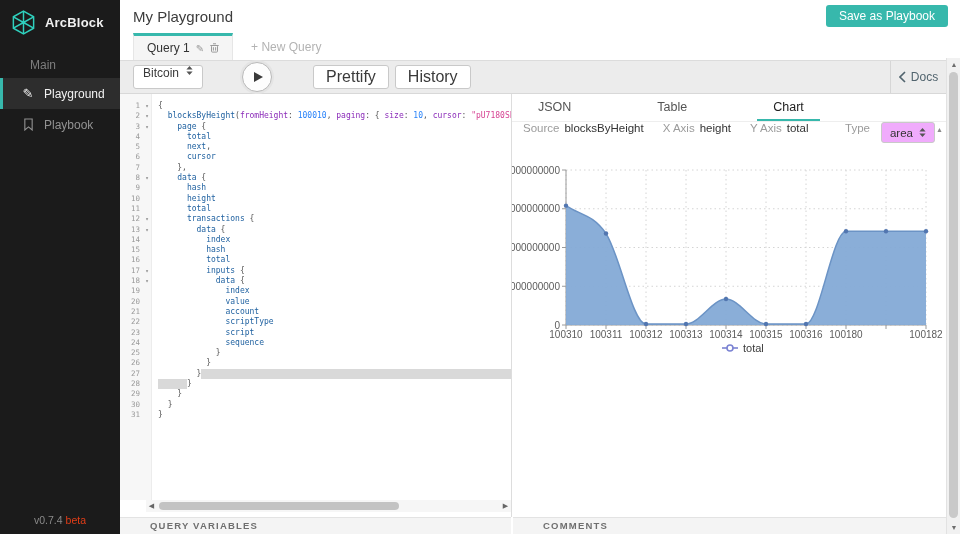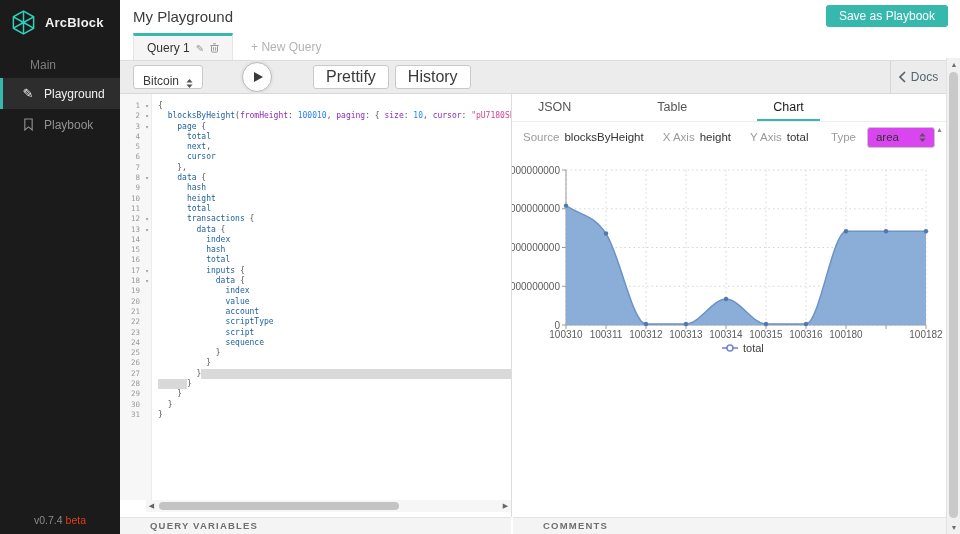--- a/index.html
+++ b/index.html
@@ -27,21 +27,21 @@
   #save-btn{position:absolute;right:12px;top:5px;height:22px;padding:0 13px;background:var(--accent);color:#fff;border:none;border-radius:3px;font-size:12px;font-family:inherit;cursor:pointer;}
 
   
   #tabbar{position:absolute;left:120px;top:33px;right:14px;height:27px;background:#fff;display:flex;align-items:stretch;padding-left:13px;}
   .qtab{display:flex;align-items:center;gap:6px;padding:0 13px;background:#f5f5f5;border-top:3px solid var(--accent);border-left:1px solid #e6e6e6;border-right:1px solid #e6e6e6;font-size:12px;color:#333;cursor:pointer;}
   .qtab .edit-ic{color:#9a9a9a;font-size:10px;}
   .new-tab{display:flex;align-items:center;color:#b3b3b3;font-size:12px;margin-left:18px;cursor:pointer;}
 
   
   #toolbar{position:absolute;left:120px;top:60px;right:14px;height:34px;background:#ececec;border-top:1px solid #dcdcdc;border-bottom:1px solid #d8d8d8;display:flex;align-items:center;}
-  .tb-select{display:flex;align-items:flex-end;gap:7px;height:24px;margin-left:13px;padding:0 9px;background:#fff;border:1px solid #c9c9c9;border-radius:3px;font-size:12px;color:#3a3a3a;cursor:pointer;}
+  .tb-select{display:flex;align-items:flex-start;gap:7px;height:24px;margin-left:13px;padding:0 9px;background:#fff;border:1px solid #c9c9c9;border-radius:3px;font-size:12px;color:#3a3a3a;cursor:pointer;}
   #play-btn{width:30px;height:30px;margin-left:39px;border-radius:50%;background:#fdfdfd;border:1px solid #b9b9b9;display:flex;align-items:center;justify-content:center;cursor:pointer;box-shadow:0 0 0 2px #e4e4e4;}
   #play-btn .tri{width:0;height:0;border-left:9px solid #3a3a3a;border-top:5.5px solid transparent;border-bottom:5.5px solid transparent;margin-left:3px;}
   .tb-btn{height:24px;padding:0 12px;background:#fff;border:1px solid #c9c9c9;border-radius:3px;font-size:16px;color:#3a3a3a;font-family:inherit;cursor:pointer;}
   #prettify-btn{margin-left:41px;}
   #history-btn{margin-left:6px;}
   #docs-btn{margin-left:auto;align-self:stretch;width:56px;display:flex;align-items:center;justify-content:center;gap:5px;border-left:1px solid #d6d6d6;color:#51646e;font-size:12px;cursor:pointer;background:transparent;border-top:none;border-bottom:none;border-right:none;font-family:inherit;}
 
   
   #editor{position:absolute;left:120px;top:94px;width:391px;height:423px;background:#fff;overflow:hidden;}
   #gutter-bg{position:absolute;left:0;top:0;width:32px;height:406px;background:#f7f7f7;border-right:1px solid #ececec;}
@@ -68,24 +68,24 @@
   
   .pane-footer{position:absolute;top:517px;height:17px;background:#f4f4f4;border-top:1px solid #e3e3e3;font-size:9.5px;font-weight:bold;letter-spacing:1.2px;color:#6f6f6f;line-height:16px;padding-left:30px;cursor:pointer;}
   #footer-left{left:120px;width:391px;}
   #footer-right{left:513px;right:14px;}
 
   
   #panel{position:absolute;left:511px;top:94px;right:14px;bottom:17px;background:#fff;border-left:1px solid #ddd;}
   #panel-tabs{display:flex;height:28px;align-items:center;padding-left:10px;border-bottom:1px solid #eee;gap:42px;}
   .ptab{padding:0 16px;margin-right:12px;height:100%;display:flex;align-items:center;font-size:12.5px;color:#555;cursor:pointer;border-bottom:2.5px solid transparent;}
   .ptab.active{color:#222;border-bottom-color:var(--accent);}
-  #meta-row{display:flex;align-items:center;height:30px;padding:0 11px;font-size:11.5px;}
+  #meta-row{display:flex;height:30px;padding:0 11px;font-size:11.5px;}
   .meta-label{color:#9b9b9b;margin-right:5px;}
   .meta-value{color:#333;margin-right:19px;}
-  #type-select{display:flex;align-items:center;gap:20px;height:21px;margin-left:6px;padding:0 8px;background:#d946ef;border:1px solid #c9c9c9;border-radius:3px;font-size:11.5px;color:#333;cursor:pointer;}
+  #type-select{display:flex;align-items:center;gap:6px;height:21px;margin-left:6px;padding:0 8px;background:#f0abfc;border:1px solid #c9c9c9;border-radius:3px;font-size:11.5px;color:#333;cursor:pointer;}
   #type-label{margin-left:auto;color:#9b9b9b;}
   #chart-body{position:relative;height:calc(100% - 58px);overflow:hidden;}
   #chart-svg{position:absolute;left:0;top:10px;}
   #panel-up-arrow{position:absolute;right:3px;top:32px;color:#8a8a8a;font-size:7px;cursor:pointer;}
 
   
   #winscroll{position:absolute;right:0;top:58px;width:14px;bottom:0;background:#f1f1f1;border-left:1px solid #e2e2e2;}
   #winscroll .arr{position:absolute;left:0;width:14px;text-align:center;color:#6d6d6d;font-size:7px;cursor:pointer;}
   #winscroll .arr.up{top:3px;}
   #winscroll .arr.down{bottom:3px;}

